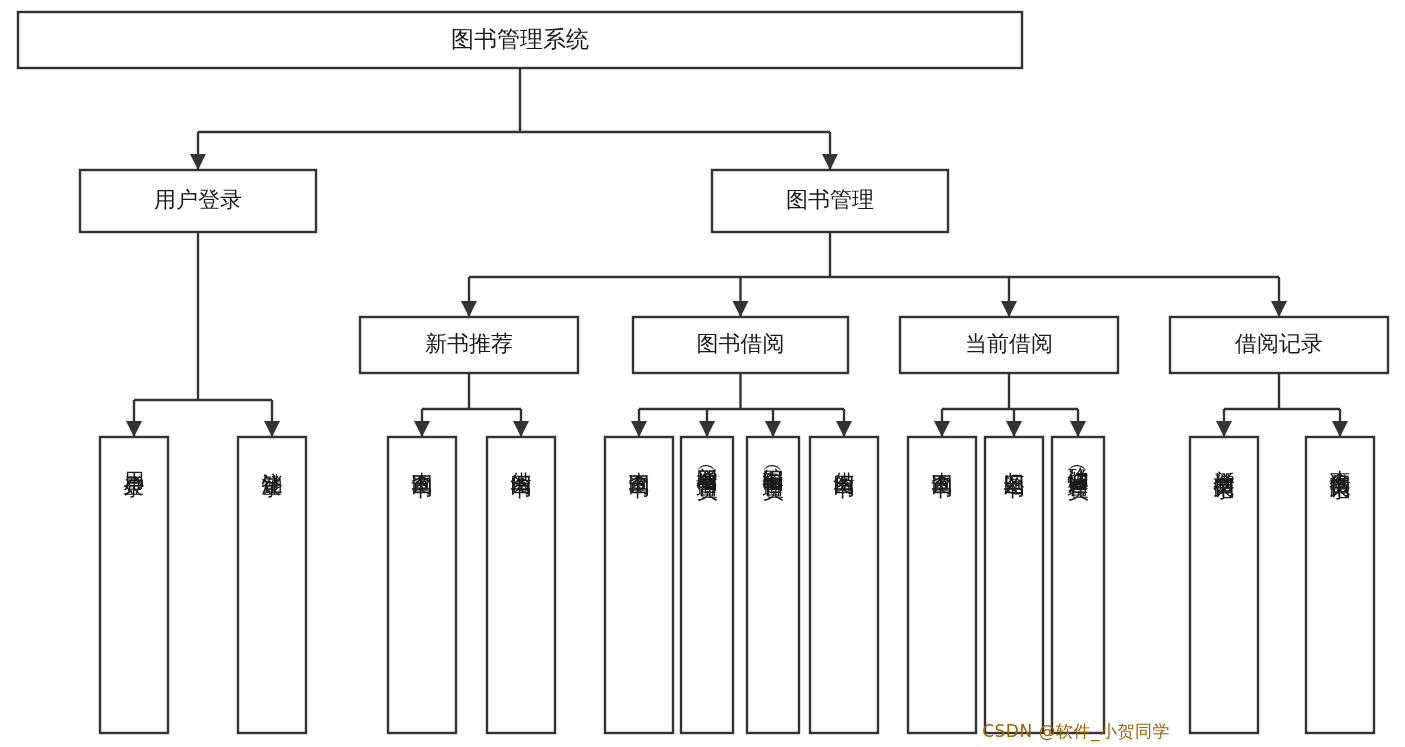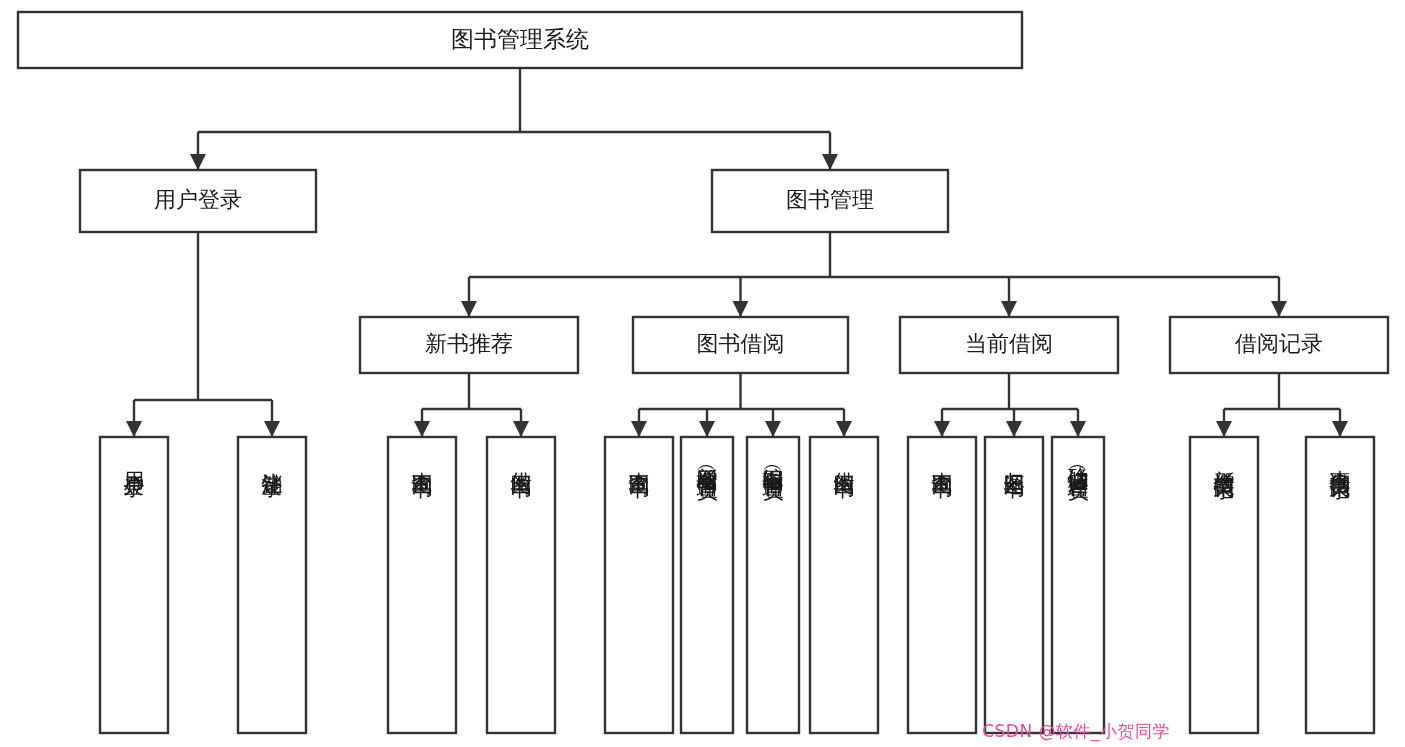--- a/index.html
+++ b/index.html
@@ -22,21 +22,21 @@
   .lvl3-label{font-size:22px;}
   .leaf-label{
     font-size:21px;fill:#1a1a1a;
     font-family:"DejaVu Sans","Liberation Sans",sans-serif;
     writing-mode:vertical-rl;text-orientation:upright;
     letter-spacing:2px;
     text-anchor:middle;dominant-baseline:central;
   }
   .watermark{
     position:absolute;right:8px;bottom:4px;
-    font-size:17px;color:#ec4899;
+    font-size:17px;color:#a16207;
     font-family:"DejaVu Sans","Liberation Sans",sans-serif;
     white-space:nowrap;letter-spacing:0.5px;
   }
 </style>
 </head>
 <body>
 
 <div id="stage">
   <svg id="diagram" viewBox="0 0 1405 747">
     <g id="edges-layer">

